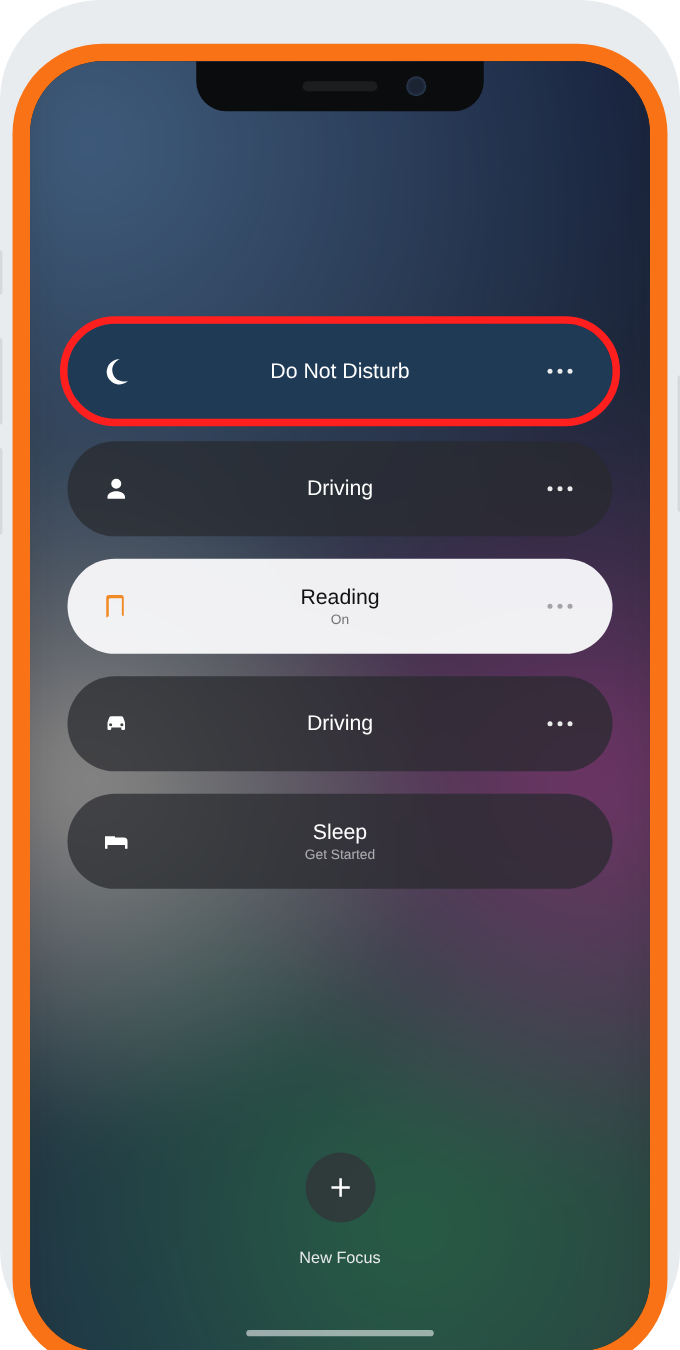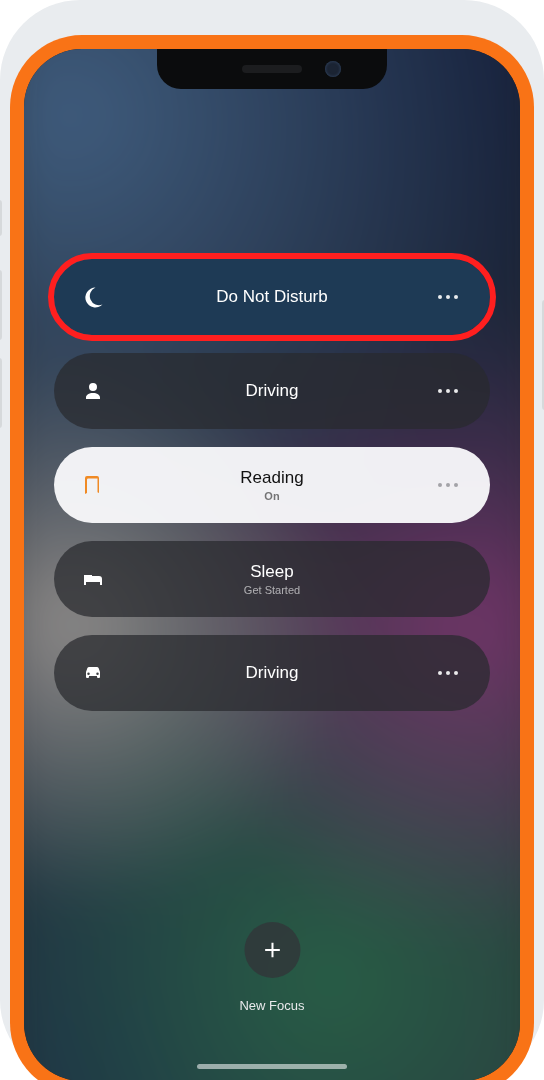--- a/index.html
+++ b/index.html
@@ -89,21 +89,21 @@
   .f-icon { width:30px; display:flex; justify-content:center; align-items:center; }
   .f-icon svg { width:24px; height:24px; fill:currentColor; }
   .focus-light .f-icon svg { fill:#f08a24; }
 
   .f-label-wrap {
     position:absolute; left:50%; top:50%; transform:translate(-50%,-50%);
     text-align:center; white-space:nowrap;
   }
   .f-label { font-size:17px; font-weight:500; }
   .f-sub   { font-size:11px; opacity:.6; margin-top:2px; }
-  .focus-light .f-sub { color:#555; opacity:.8;font-weight:bold; }
+  .focus-light .f-sub { color:#555; opacity:.8; }
 
   .f-more {
     margin-left:auto; width:28px; display:flex; justify-content:center; gap:4px;
   }
   .f-more span { width:4px; height:4px; border-radius:50%; background:currentColor; opacity:.9; }
   .focus-light .f-more span { background:#9a9a9e; }
 
   
   .new-focus-wrap {
     position:absolute; bottom:68px; left:50%; transform:translateX(-50%);
@@ -185,41 +185,41 @@
             </div>
             <div class="f-more">
               <span></span>
               <span></span>
               <span></span>
             </div>
           </div>
           <div class="focus-item focus-dark">
             <div class="f-icon">
               <svg viewBox="0 0 24 24">
+                <path d="M5 11l1.4-4A2 2 0 0 1 8.3 6h7.4a2 2 0 0 1 1.9 1l1.4 4v5a1 1 0 0 1-1 1h-1a1 1 0 0 1-1-1v-1H8v1a1 1 0 0 1-1 1H6a1 1 0 0 1-1-1zM7.5 14A1.25 1.25 0 1 0 6.25 12.75 1.25 1.25 0 0 0 7.5 14zm9 0a1.25 1.25 0 1 0-1.25-1.25A1.25 1.25 0 0 0 16.5 14z"></path>
+              </svg>
+            </div>
+            <div class="f-label-wrap">
+              <div class="f-label">Driving</div>
+            </div>
+            <div class="f-more">
+              <span></span>
+              <span></span>
+              <span></span>
+            </div>
+          </div>
+          <div class="focus-item focus-dark">
+            <div class="f-icon">
+              <svg viewBox="0 0 24 24">
                 <path d="M3 9v9h2v-3h14v3h2V12a3 3 0 0 0-3-3H11V8H3zm4 0a2 2 0 1 0 2 2 2 2 0 0 0-2-2z"></path>
               </svg>
             </div>
             <div class="f-label-wrap">
               <div class="f-label">Sleep</div>
               <div class="f-sub">Get Started</div>
-            </div>
-          </div>
-          <div class="focus-item focus-dark">
-            <div class="f-icon">
-              <svg viewBox="0 0 24 24">
-                <path d="M5 11l1.4-4A2 2 0 0 1 8.3 6h7.4a2 2 0 0 1 1.9 1l1.4 4v5a1 1 0 0 1-1 1h-1a1 1 0 0 1-1-1v-1H8v1a1 1 0 0 1-1 1H6a1 1 0 0 1-1-1zM7.5 14A1.25 1.25 0 1 0 6.25 12.75 1.25 1.25 0 0 0 7.5 14zm9 0a1.25 1.25 0 1 0-1.25-1.25A1.25 1.25 0 0 0 16.5 14z"></path>
-              </svg>
-            </div>
-            <div class="f-label-wrap">
-              <div class="f-label">Driving</div>
-            </div>
-            <div class="f-more">
-              <span></span>
-              <span></span>
-              <span></span>
             </div>
           </div>
         </div>
 
       <div class="new-focus-wrap">
         <div class="add-btn">
           <svg viewBox="0 0 24 24">
               <path d="M12 4v16M4 12h16" fill="none"></path>
             </svg>
         </div>

